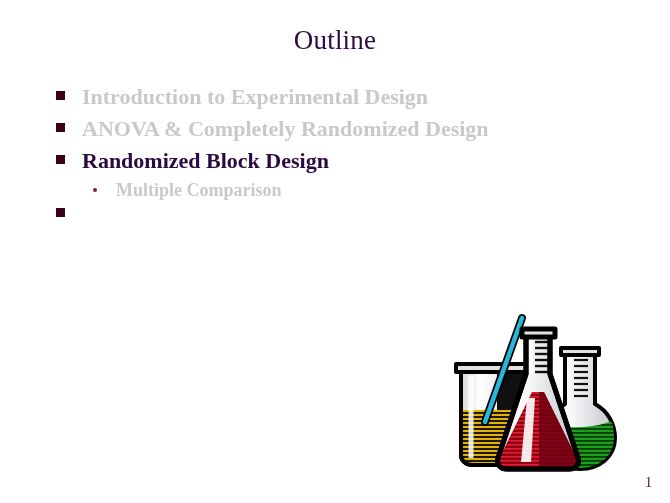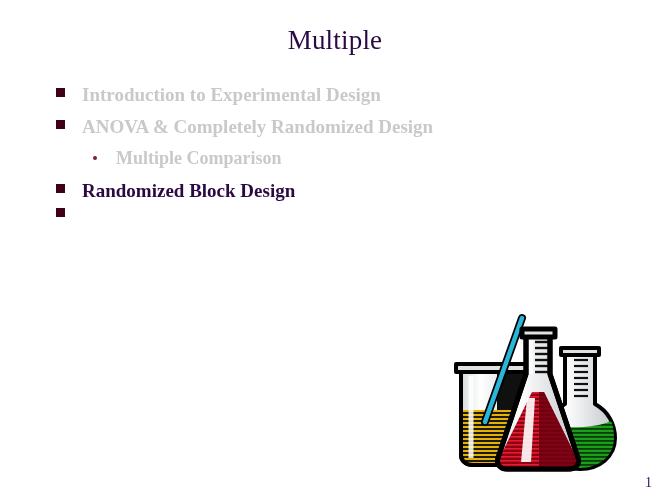--- a/index.html
+++ b/index.html
@@ -69,21 +69,21 @@
     height: 4px;
     border-radius: 50%;
     background: #7a2033;
     margin-left: 3px;
   }
 
   .outline-label {
     font-family: "Liberation Serif", "DejaVu Serif", serif;
     white-space: nowrap;
   }
-  .level-1 .outline-label { font-size: 19px; }
+  .level-1 .outline-label { font-size: 22px; }
   .level-2 .outline-label { font-size: 18px; }
 
   .state-dim  .outline-label { color: #c9c9c9; font-weight: bold; }
   .state-dim.level-2 .outline-label { color: #c9c9c9; font-weight: bold; }
   .state-active .outline-label { color: #2b0a42; font-weight: bold; }
 
   
   #page-number {
     position: absolute;
     right: 18px;
@@ -101,50 +101,50 @@
     width: 175px;
     height: 165px;
   }
   #glassware-clipart svg { display: block; }
 </style>
 </head>
 <body>
 
 <div id="slide">
 
-  <div id="slide-title">Multiple</div>
+  <div id="slide-title">Outline</div>
 
   <div id="outline-list">
 
     <div class="outline-item level-1 state-dim">
       <span class="bullet-wrap">
           <span class="bullet-square"></span>
         </span>
       <span class="outline-label">Introduction to Experimental Design</span>
     </div>
 
     <div class="outline-item level-1 state-dim">
       <span class="bullet-wrap">
           <span class="bullet-square"></span>
         </span>
       <span class="outline-label">ANOVA &amp; Completely Randomized Design</span>
     </div>
 
+    <div class="outline-item level-1 state-active">
+      <span class="bullet-wrap">
+          <span class="bullet-square"></span>
+        </span>
+      <span class="outline-label">Randomized Block Design</span>
+    </div>
+
     <div class="outline-item level-2 state-dim">
       <span class="bullet-wrap">
           <span class="bullet-dot"></span>
         </span>
       <span class="outline-label">Multiple Comparison</span>
-    </div>
-
-    <div class="outline-item level-1 state-active">
-      <span class="bullet-wrap">
-          <span class="bullet-square"></span>
-        </span>
-      <span class="outline-label">Randomized Block Design</span>
     </div>
 
     <div class="outline-item level-1 state-dim">
       <span class="bullet-wrap">
           <span class="bullet-square"></span>
         </span>
     </div>
 
   </div>
 

